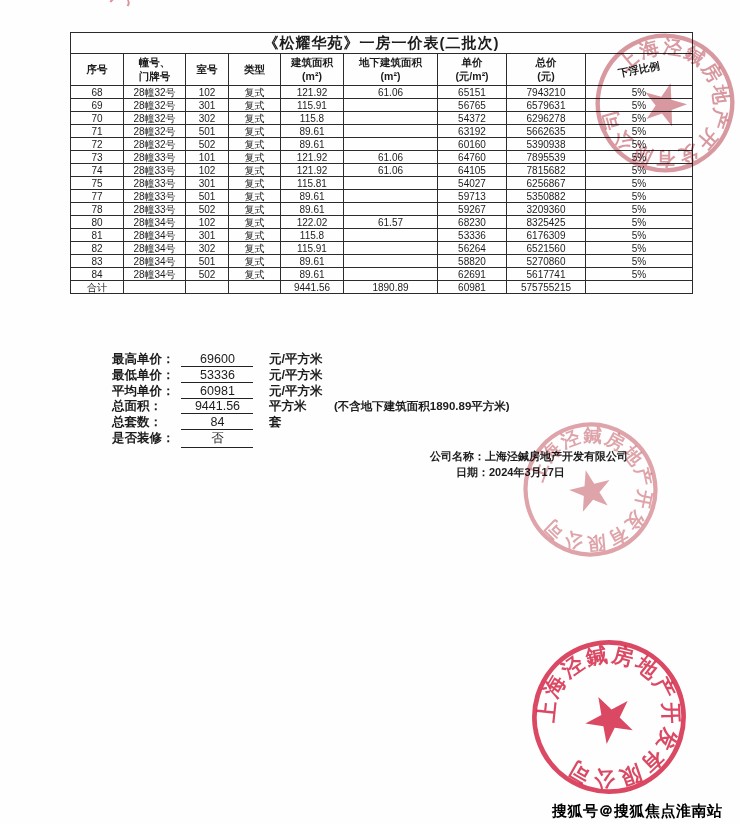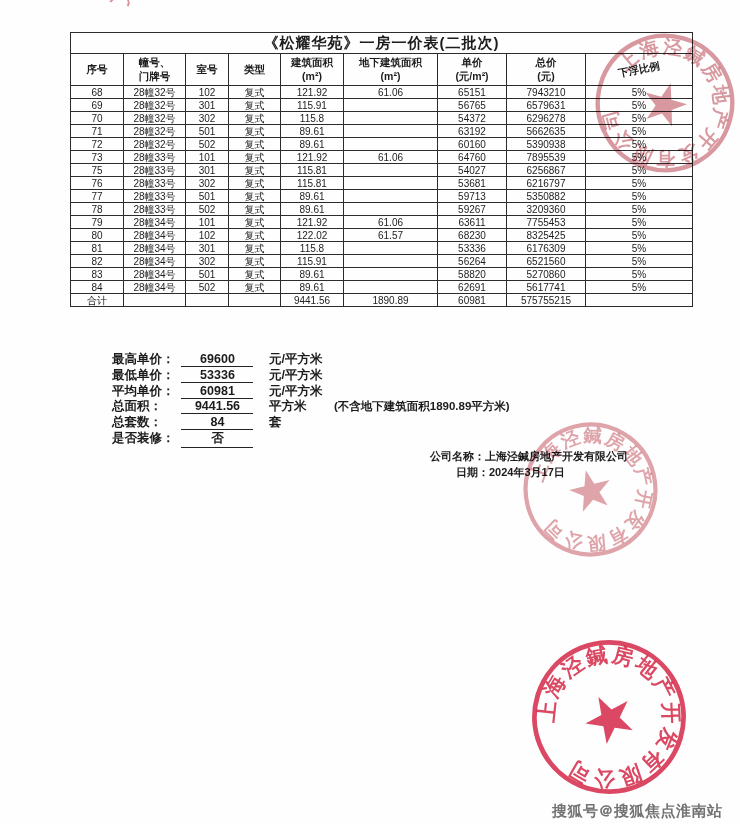--- a/index.html
+++ b/index.html
@@ -12,21 +12,21 @@
   .price-table th, .price-table td { border:1px solid #2b2b2b; text-align:center; vertical-align:middle; overflow:hidden; }
   .title-cell { font-size:15px; font-weight:bold; height:21px; letter-spacing:1px; }
   .header-row th { font-size:10.5px; font-weight:bold; height:32px; white-space:pre-line; line-height:1.25; }
   .price-table td { font-size:10px; height:13px; line-height:1.1; padding:0 1px; }
   .slant { display:inline-block; transform:rotate(-11deg); }
 
   
   .summary { position:absolute; left:112px; top:351px; font-size:12.5px; }
   .summary-line { height:15.8px; white-space:nowrap; }
   .s-label { display:inline-block; min-width:66px; font-weight:bold; }
-  .s-value { display:inline-block; min-width:72px; text-align:center; font-weight:bold; border-bottom:1px solid #222; padding:0 4px; }
+  .s-value { display:inline-block; min-width:72px; text-align:center; font-weight:normal; border-bottom:1px solid #222; padding:0 4px; }
   .s-unit  { margin-left:12px; font-weight:bold; }
   .s-note  { margin-left:24px; font-size:11.5px; font-weight:bold; }
 
   
   .company { position:absolute; left:430px; top:449px; font-size:11px; font-weight:600; }
   .company-line { height:16px; white-space:nowrap; }
   .company-line.date { padding-left:26px; }
 
   
   .stamp { position:absolute; mix-blend-mode:multiply; pointer-events:none; }
@@ -34,21 +34,21 @@
   .stamp-top    { left:592px; top:30px;  width:146px; height:146px; color:rgba(186,70,82,0.55); transform:rotate(16deg); }
   .stamp-mid    { left:520px; top:419px; width:141px; height:141px; color:rgba(192,76,88,0.50); transform:rotate(-14deg); }
   .stamp-bottom { left:528px; top:636px; width:162px; height:162px; color:rgba(214,40,72,0.85); transform:rotate(-28deg); }
 
   .corner-mark { position:absolute; left:108px; top:-4px; width:22px; height:16px;
     border:2px solid rgba(190,60,70,0.55); border-radius:50%;
     border-bottom-color:transparent; border-left-color:transparent;
     transform:rotate(-18deg); mix-blend-mode:multiply; }
 
   
-  .watermark { position:absolute; left:552px; top:802px; font-size:15px; font-weight:bold; color:#737373; letter-spacing:0.5px; white-space:nowrap; }
+  .watermark { position:absolute; left:552px; top:802px; font-size:15px; font-weight:bold; color:#000000; letter-spacing:0.5px; white-space:nowrap; }
 </style>
 </head>
 <body>
 
 <div class="page">
 
   <div class="corner-mark"></div>
 
   <table class="price-table">
     <colgroup>
@@ -150,44 +150,44 @@
           <td>28幢33号</td>
           <td>101</td>
           <td>复式</td>
           <td>121.92</td>
           <td>61.06</td>
           <td>64760</td>
           <td>7895539</td>
           <td>5%</td>
         </tr>
 
+        <tr>
+          <td>74</td>
+          <td>28幢33号</td>
+          <td>102</td>
+          <td>复式</td>
+          <td>121.92</td>
+          <td>61.06</td>
+          <td>64105</td>
+          <td>7815682</td>
+          <td>5%</td>
+        </tr>
 
         <tr>
           <td>75</td>
           <td>28幢33号</td>
           <td>301</td>
           <td>复式</td>
           <td>115.81</td>
           <td></td>
           <td>54027</td>
           <td>6256867</td>
           <td>5%</td>
         </tr>
 
-        <tr>
-          <td>76</td>
-          <td>28幢33号</td>
-          <td>302</td>
-          <td>复式</td>
-          <td>115.81</td>
-          <td></td>
-          <td>53681</td>
-          <td>6216797</td>
-          <td>5%</td>
-        </tr>
 
         <tr>
           <td>77</td>
           <td>28幢33号</td>
           <td>501</td>
           <td>复式</td>
           <td>89.61</td>
           <td></td>
           <td>59713</td>
           <td>5350882</td>
@@ -199,31 +199,20 @@
           <td>28幢33号</td>
           <td>502</td>
           <td>复式</td>
           <td>89.61</td>
           <td></td>
           <td>59267</td>
           <td>3209360</td>
           <td>5%</td>
         </tr>
 
-        <tr>
-          <td>79</td>
-          <td>28幢34号</td>
-          <td>101</td>
-          <td>复式</td>
-          <td>121.92</td>
-          <td>61.06</td>
-          <td>63611</td>
-          <td>7755453</td>
-          <td>5%</td>
-        </tr>
 
         <tr>
           <td>80</td>
           <td>28幢34号</td>
           <td>102</td>
           <td>复式</td>
           <td>122.02</td>
           <td>61.57</td>
           <td>68230</td>
           <td>8325425</td>

